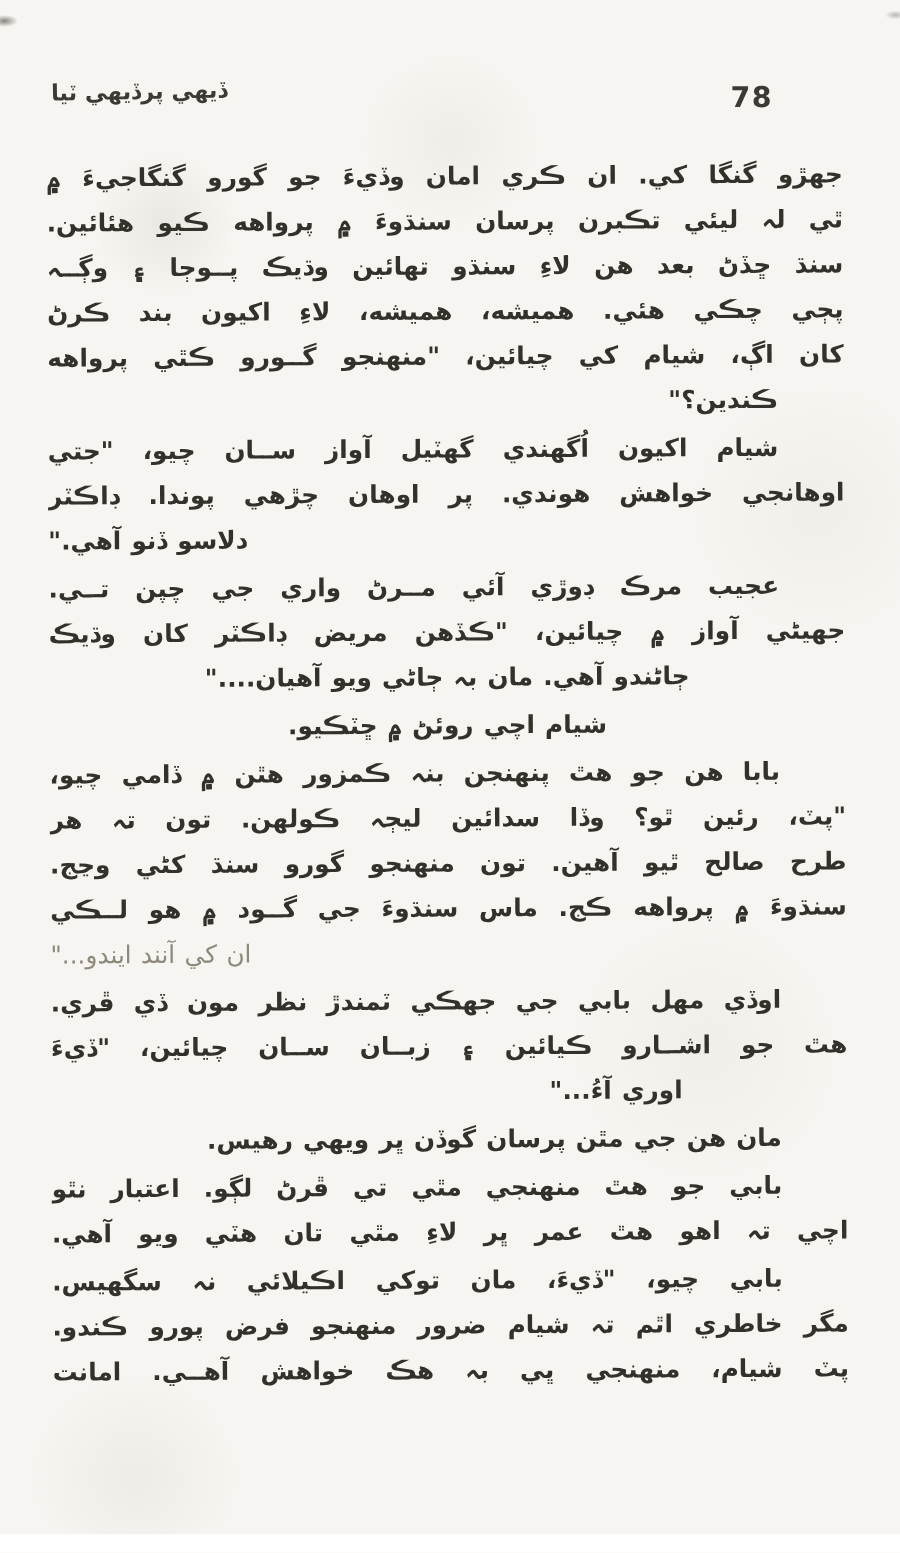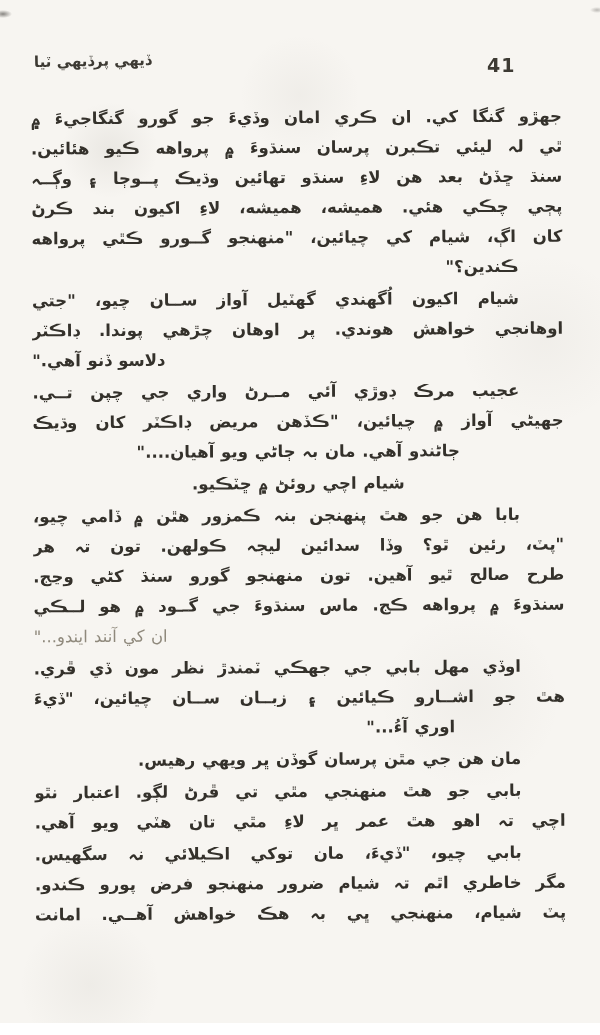--- a/index.html
+++ b/index.html
@@ -49,21 +49,21 @@
   .c  {text-align:center;text-align-last:center;}
   .faint{color:#8f897c;font-weight:400;}
 </style>
 </head>
 <body>
 
 <div class="page">
 
   <div class="hdr-title">ڏيهي پرڏيهي ٽيا</div>
 
-  <div class="hdr-page">41</div>
+  <div class="hdr-page">78</div>
 
   <div class="tb">
 
     <div class="para">
       <div class="ln">جهڙو گنگا کي. ان ڪري امان وڏيءَ جو گورو گنگاجيءَ ۾</div>
       <div class="ln">ٿي لہ ليئي تڪبرن پرسان سنڌوءَ ۾ پرواهه ڪيو هئائين.</div>
       <div class="ln">سنڌ ڇڏڻ بعد هن لاءِ سنڌو تهائين وڌيڪ پــوڄا ۽ وڳــہ</div>
       <div class="ln">پڄي چڪي هئي. هميشه، هميشه، لاءِ اکيون بند ڪرڻ</div>
       <div class="ln">کان اڳ، شيام کي چيائين، "منهنجو گــورو ڪٿي پرواهه</div>
       <div class="ln r ind">ڪندين؟"</div>

